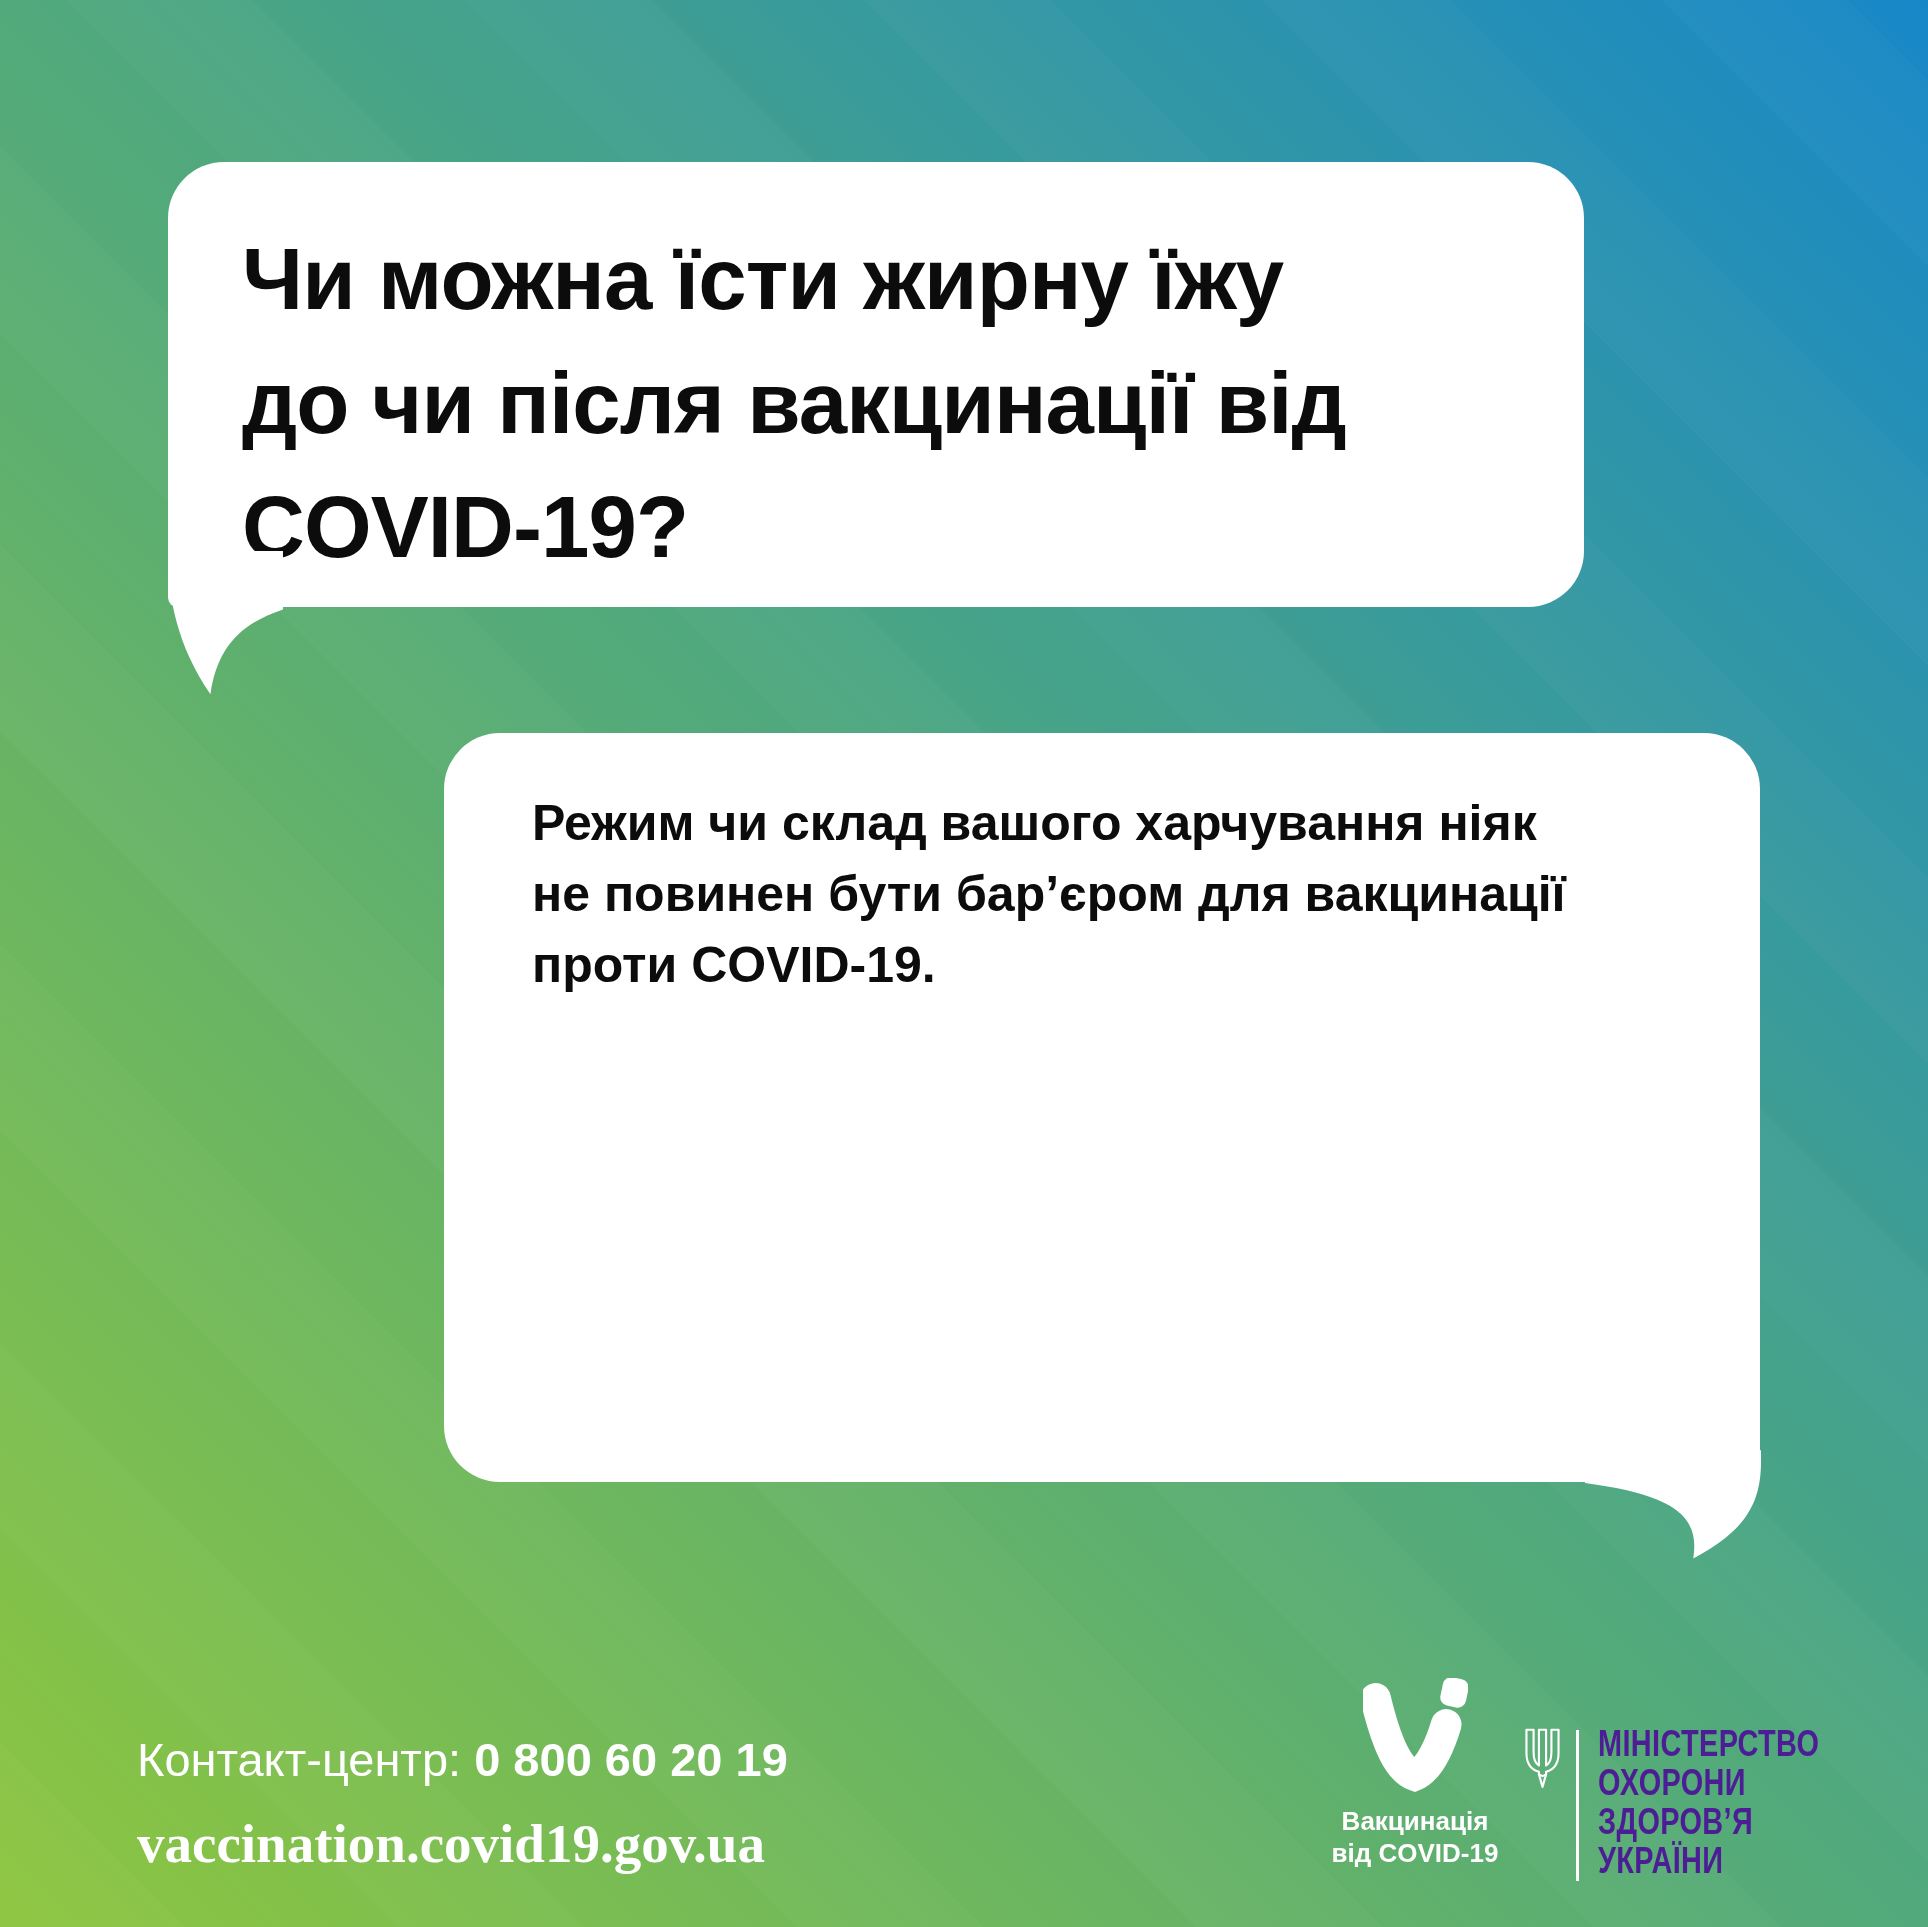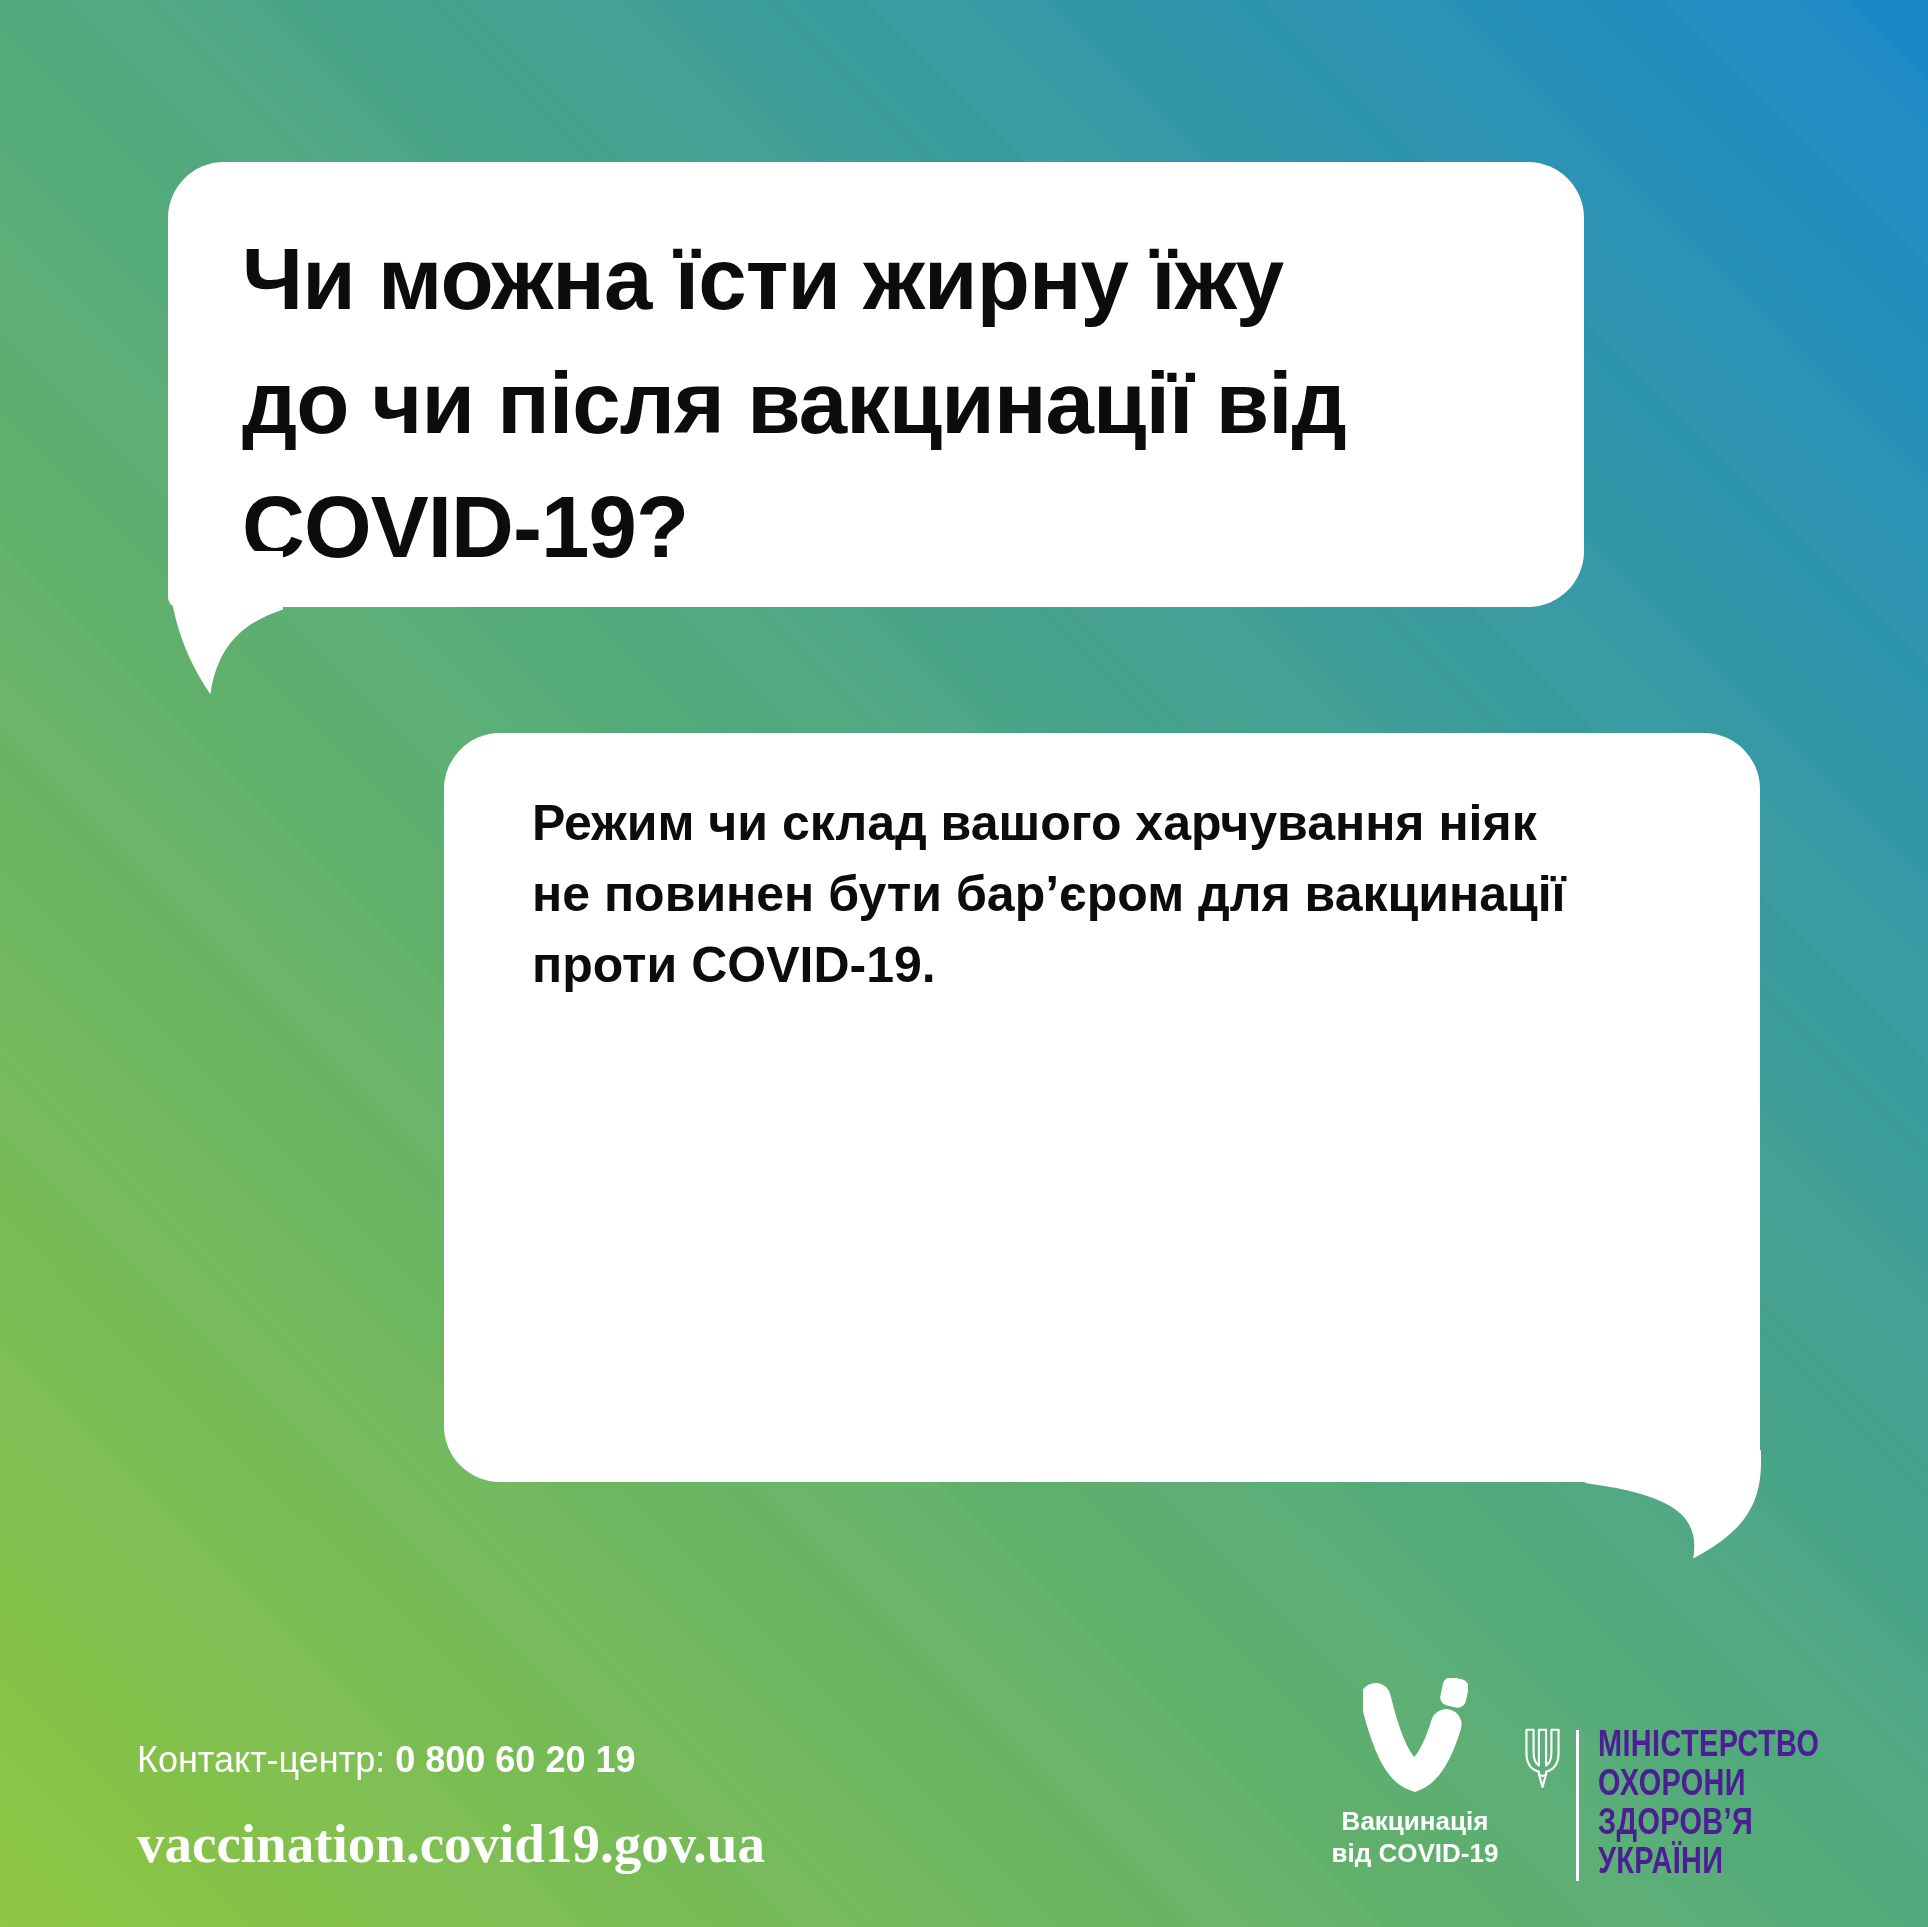--- a/index.html
+++ b/index.html
@@ -36,21 +36,21 @@
     padding:55px 53px 0 88px;
     font-size:50px;line-height:71px;white-space:nowrap;
   }
   .bubble-a .emphasis{font-weight:bold;margin:0;}
   .bubble-a .body{font-weight:normal;margin:45px 0 0 0;}
   .tail-a{left:1585px;top:1450px;width:176px;height:118px;}
 
   .footer-left{
     position:absolute;left:137px;top:1733px;color:#ffffff;
   }
-  .contact-line{font-size:36px;line-height:53px;font-weight:normal;white-space:nowrap;}
+  .contact-line{font-size:47px;line-height:53px;font-weight:normal;white-space:nowrap;}
   .contact-line b{font-weight:bold;}
   .website{font-size:55px;line-height:60px;font-weight:bold;margin-top:28px;white-space:nowrap;font-family:Liberation Serif, serif;}
 
   .vacc-logo{
     position:absolute;left:1316px;top:1678px;width:198px;
     display:flex;flex-direction:column;align-items:center;color:#ffffff;
   }
   .vacc-logo svg{display:block;}
   .vacc-label{
     margin-top:7.5px;text-align:center;font-weight:bold;

